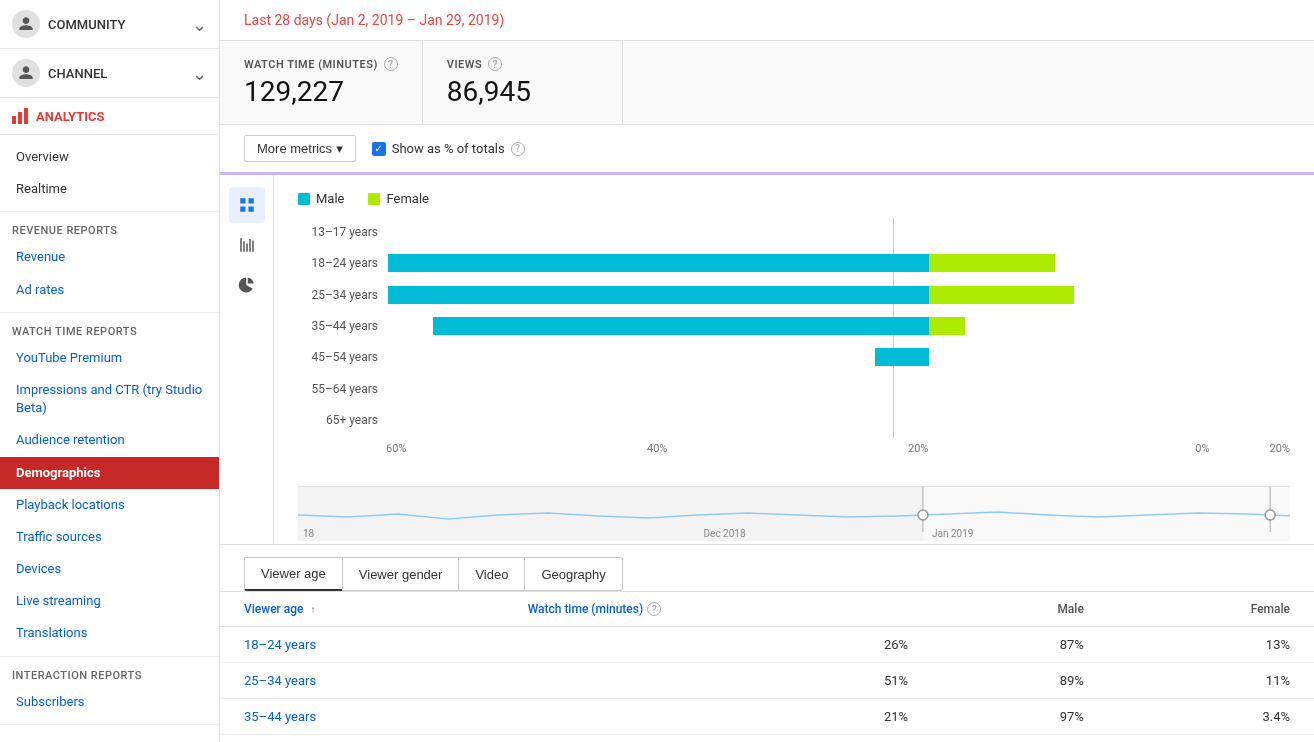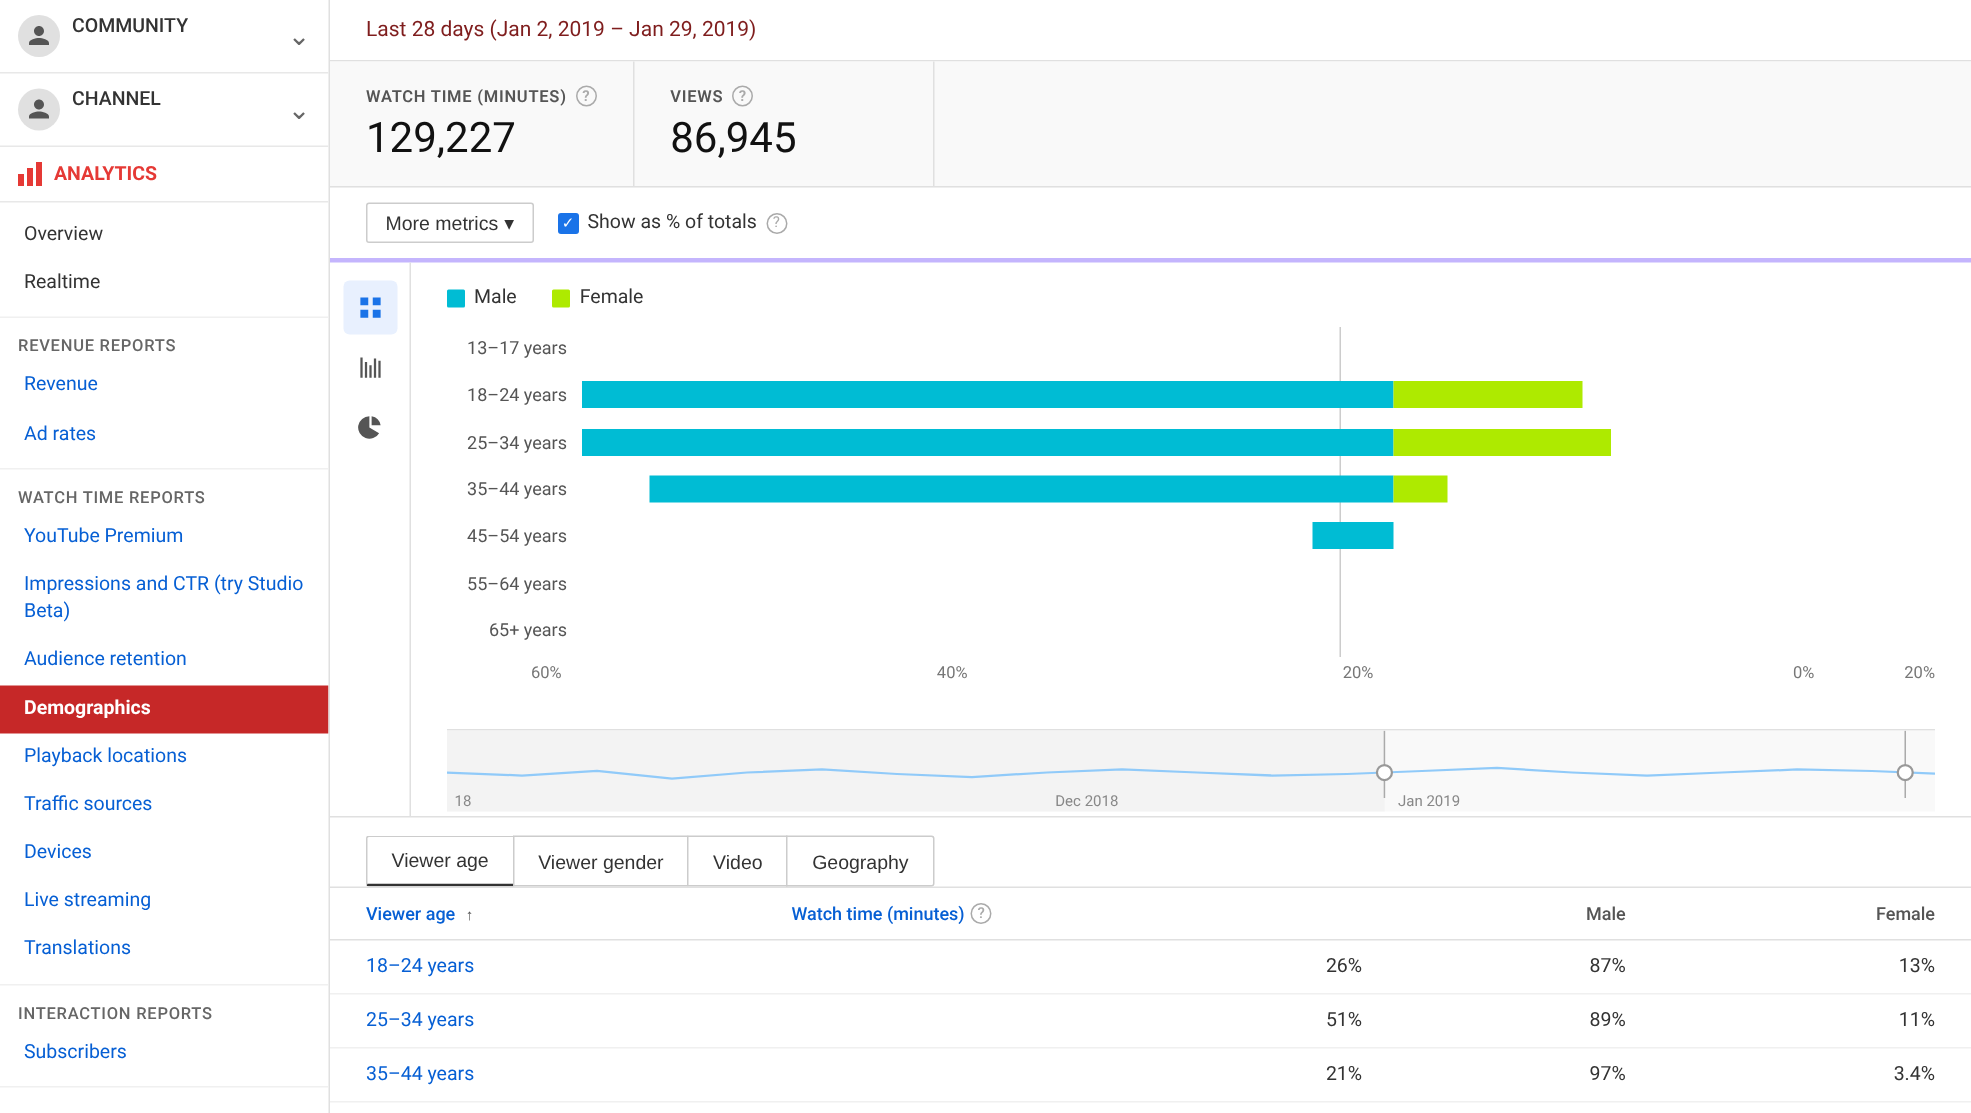--- a/index.html
+++ b/index.html
@@ -23,21 +23,21 @@
       cursor: pointer;
       font-weight: 500;
       font-size: 13px;
       color: #333;
       border-bottom: 1px solid #e8e8e8;
     }
     .sidebar-section-header .icon-circle {
       width: 28px; height: 28px; border-radius: 50%; background: #e0e0e0;
       display: flex; align-items: center; justify-content: center; margin-right: 8px;
     }
-    .sidebar-left { display: flex; }
+    .sidebar-left { display: flex; align-items: center; }
     .chevron-icon { font-size: 18px; color: #666; }
 
     .sidebar-analytics-header {
       display: flex;
       align-items: center;
       padding: 10px 12px;
       border-bottom: 1px solid #e8e8e8;
     }
     .analytics-bars { margin-right: 8px; display: flex; align-items: flex-end; gap: 2px; }
     .analytics-bars span { background: #e53935; display: block; }
@@ -70,21 +70,21 @@
       flex: 1;
       overflow-y: auto;
       display: flex;
       flex-direction: column;
     }
 
     .top-bar {
       padding: 12px 24px;
       border-bottom: 1px solid #e0e0e0;
       font-size: 14px;
-      color: #7f1d1d;
+      color: #ef4444;
       background: #fff;
     }
 
     .metrics-bar {
       display: flex;
       border-bottom: 1px solid #e0e0e0;
       background: #f9f9f9;
     }
     .metric-box {
       padding: 16px 24px;
@@ -257,21 +257,21 @@
       width: 1px;
       height: 220px;
       background: #ccc;
       position: absolute;
       left: 60%;
       top: 0;
     }
 
     .axis-labels {
       display: flex;
-      margin-left: 56px;
+      margin-left: 88px;
       font-size: 11px;
       color: #777;
       margin-top: 4px;
       position: relative;
       align-items: flex-end;
     }
     .axis-left {
       width: 60%;
       display: flex;
       justify-content: space-between;

